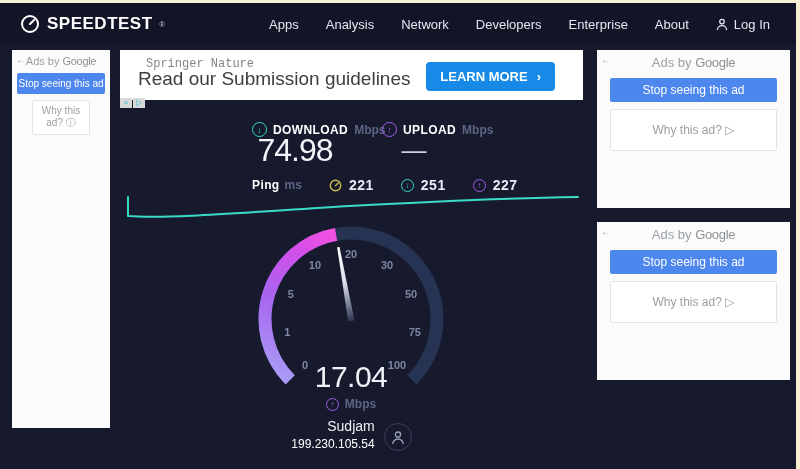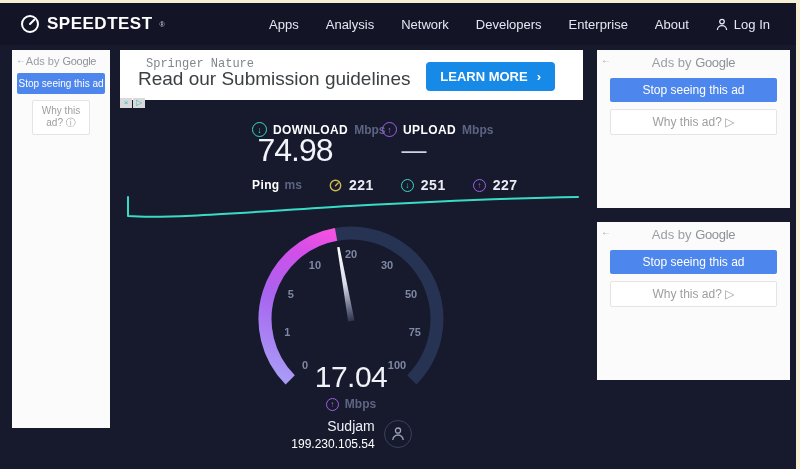--- a/index.html
+++ b/index.html
@@ -24,21 +24,21 @@
   .ad-r2    { left:597px; top:219px; width:193px; height:158px; }
   .ad-head { position:relative; text-align:center; padding-top:5px; color:#9aa0a6; font-size:11px; }
   .ad-r1 .ad-head, .ad-r2 .ad-head { font-size:13px; }
   .ad-brand { color:#8d9297; font-weight:normal; letter-spacing:-.3px; }
   .ad-back { position:absolute; left:4px; top:4px; font-size:10px; color:#9aa0a6; cursor:pointer; }
   .btn-stop { margin:6px 5px 0; background:#4d86ec; color:#fff; font-size:10px; text-align:center;
               padding:5px 0; border-radius:2px; cursor:pointer; }
   .btn-why  { margin:6px 20px 0; background:#fff; border:1px solid #e4e4e4; color:#9e9e9e; font-size:10px;
               text-align:center; padding:4px 0; border-radius:2px; cursor:pointer; }
   .ad-r1 .btn-stop, .ad-r2 .btn-stop { margin:8px 13px 0; font-size:12px; padding:5px 0; }
-  .ad-r1 .btn-why,  .ad-r2 .btn-why  { margin:7px 13px 0; font-size:12px; padding:5px 0; }
+  .ad-r1 .btn-why,  .ad-r2 .btn-why  { margin:7px 13px 0; font-size:12px; padding:13px 0; }
 
   
   .banner { position:absolute; left:120px; top:47px; width:463px; height:50px; background:#fff; cursor:pointer; }
   .banner-adv { position:absolute; left:26px; top:7px; font-size:12px; color:#80868b;font-family:Liberation Mono, monospace; }
   .banner-headline { position:absolute; left:18px; top:18px; font-size:19px; color:#3c4043; }
   .banner-cta { position:absolute; right:28px; top:12px; background:#1789e6; color:#fff; font-weight:bold;
                 font-size:13px; padding:7px 14px; border-radius:4px; cursor:pointer;
                 display:flex; align-items:center; gap:9px; }
   .ad-ctl { position:absolute; left:120px; top:95px; display:flex; gap:1px; }
   .ad-ctl span { min-width:12px; height:10px; background:#d9d9d9; color:#2ebfc9; font-size:8px;
@@ -70,21 +70,21 @@
   .gauge { position:absolute; left:241px; top:221px; }
   .gauge-value { position:absolute; left:241px; top:357px; width:220px; text-align:center;
                  color:#f0f2f8; font-size:30px; font-weight:300; letter-spacing:-.5px; }
   .gauge-unit { position:absolute; left:241px; top:394px; width:220px; display:flex;
                 justify-content:center; align-items:center; gap:6px; color:#5d6483;
                 font-size:12px; font-weight:bold; }
 
   
   .conn { position:absolute; left:120px; top:413px; width:463px; display:flex;
           justify-content:center; align-items:flex-start; gap:26px; }
-  .conn-grp { display:flex; gap:9px; align-items:center; }
+  .conn-grp { display:flex; gap:9px; align-items:flex-end; }
   .conn-txt { display:flex; flex-direction:column; gap:3px; padding-top:2px; }
   .conn-txt.r { text-align:right; align-items:flex-end; }
   .conn-name { color:#eef0f6; font-size:14px; font-weight:500; }
   .conn-sub  { color:#ffffff; font-size:12px; }
   .conn-icon { width:28px; height:28px; border-radius:50%; border:1px solid #3a405c;
                display:flex; align-items:center; justify-content:center; flex:0 0 auto; }
 </style>
 </head>
 <body>
 

